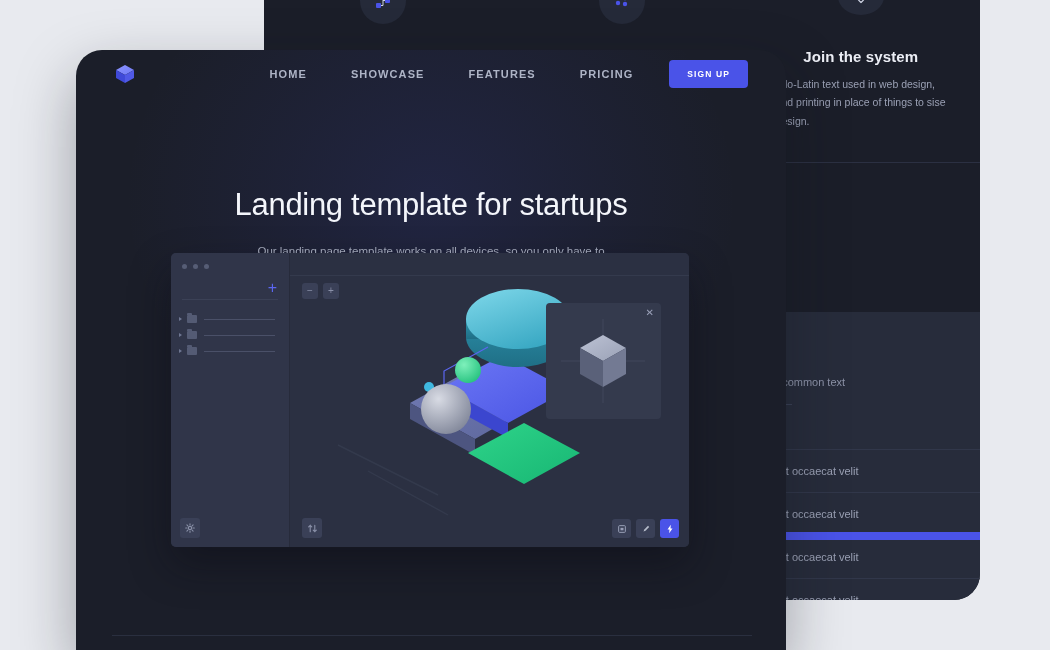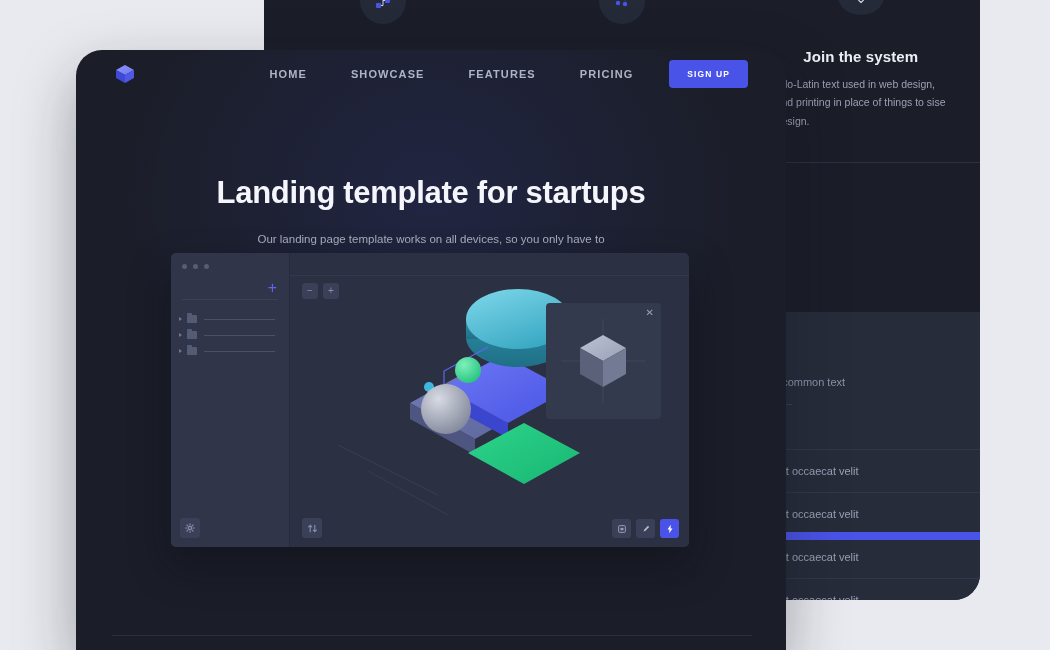--- a/index.html
+++ b/index.html
@@ -82,21 +82,21 @@
   }
   .signup{
     margin-left:14px;margin-right:38px;
     background:#4a53e8;color:#fff;font-size:8.5px;font-weight:bold;letter-spacing:1.1px;
     padding:9px 18px;border-radius:4px;border:0;cursor:pointer;white-space:nowrap;
   }
 
   
   .hero{position:absolute;left:0;top:125px;width:710px;text-align:center;}
   .hero h1{
-    margin:0;color:#f4f6fb;font-size:31px;font-weight:bold;letter-spacing:-.3px;
+    margin:12px;color:#f4f6fb;font-size:31px;font-weight:normal;letter-spacing:-.3px;
   }
   .hero p{
     margin:18px auto 0;width:350px;color:#a8aebf;font-size:11.5px;line-height:1.75;
   }
 
   
   .mock{
     position:absolute;left:95px;top:203px;width:518px;height:294px;
     background:#2b3042;border-radius:5px;overflow:hidden;display:flex;
     box-shadow:0 18px 40px rgba(10,12,20,.45);

